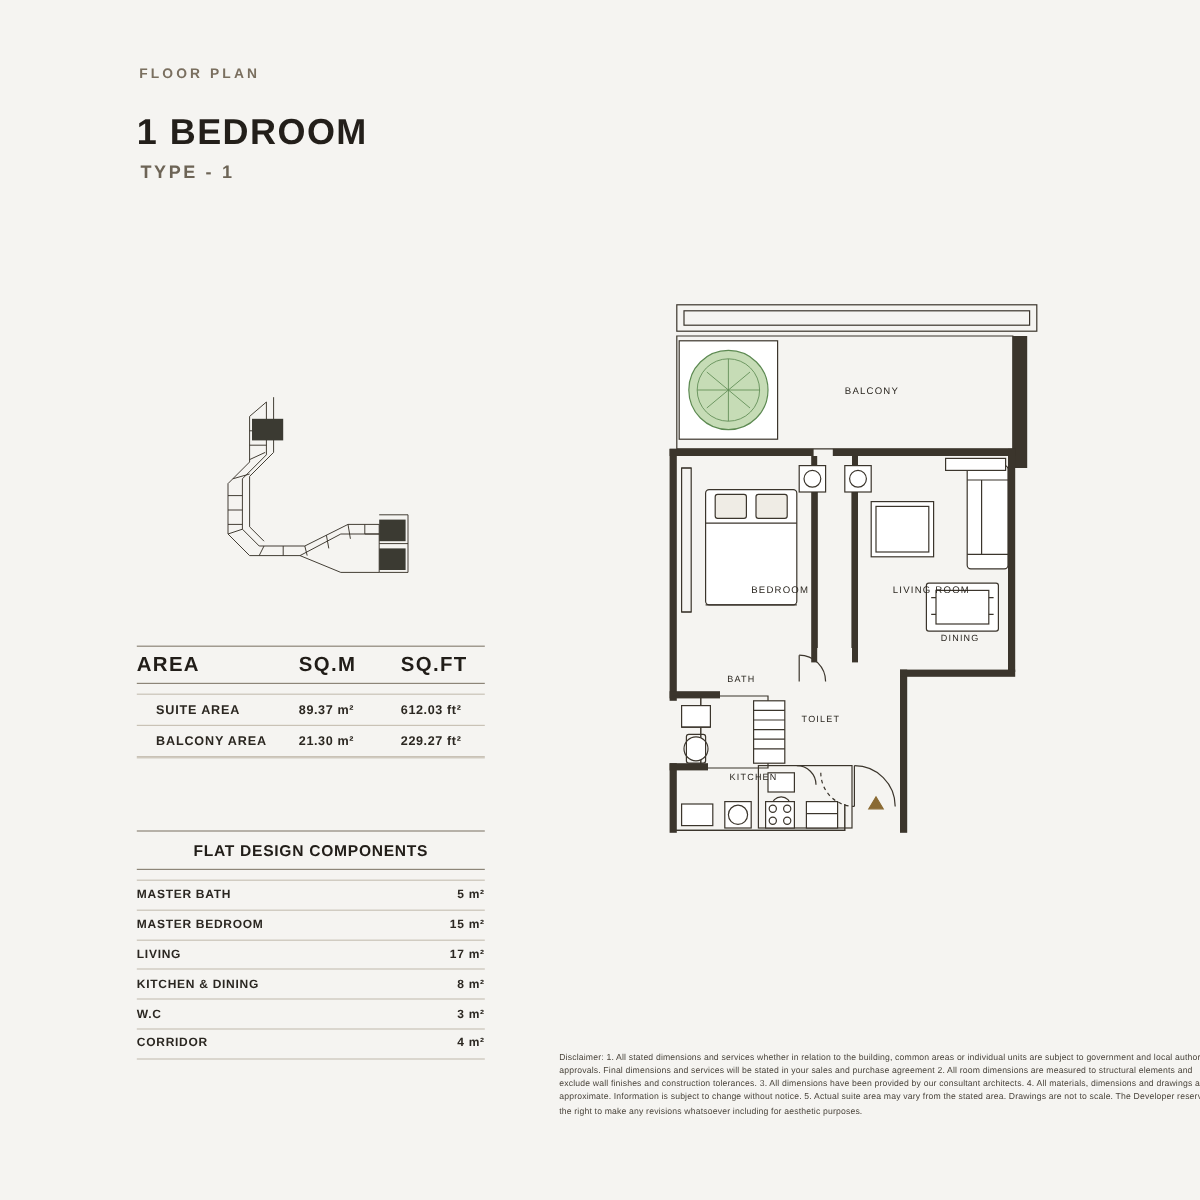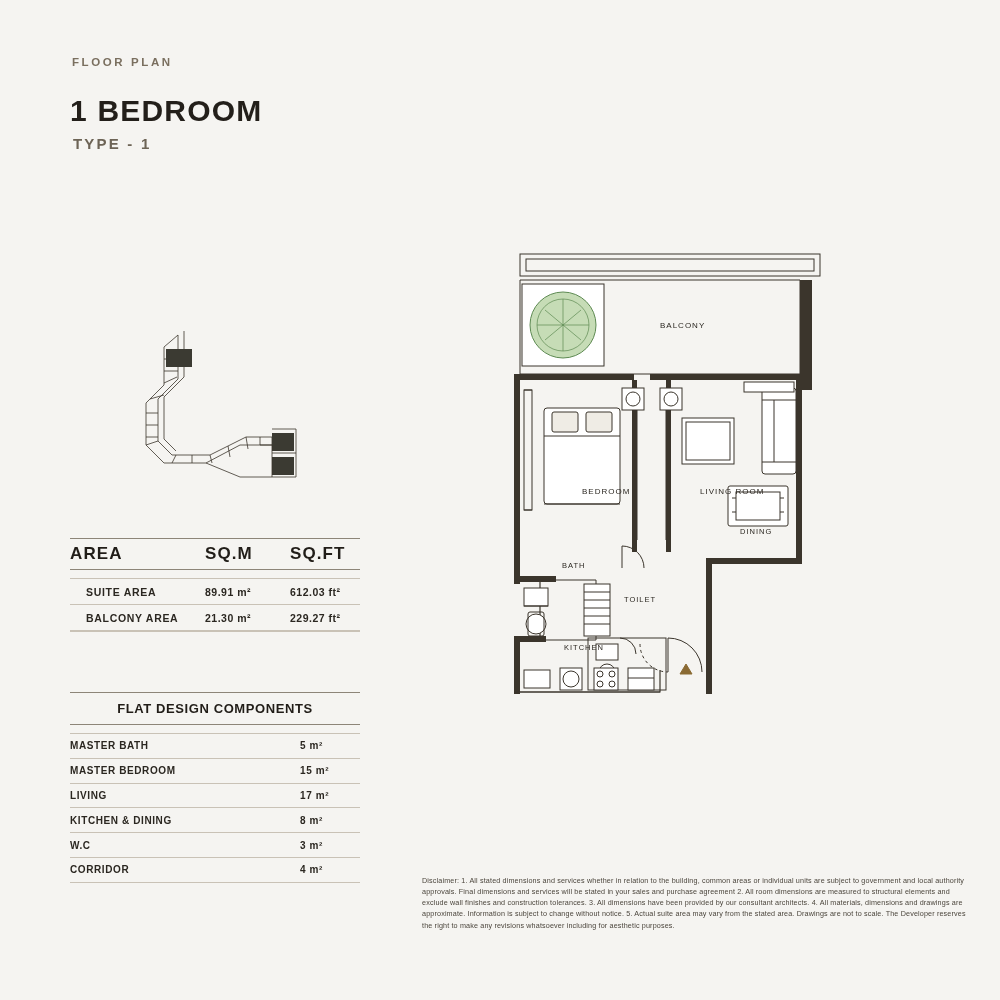--- a/index.html
+++ b/index.html
@@ -5,21 +5,21 @@
   * { box-sizing: border-box; }
   html, body { margin:0; padding:0; }
   body {
     width:1000px; height:1000px;
     background:#f5f4f1;
     font-family:"Liberation Sans", sans-serif;
     color:#2e2a24;
     position:relative;
     overflow:hidden;
   }
-  .page { position:absolute; inset:0; }
+  .page { position:absolute; inset:0;margin-left:44px; }
 
   
   .hdr-kicker {
     position:absolute; left:72px; top:56px;
     font-size:11.5px; letter-spacing:2.6px; color:#7a6f5f; font-weight:600;
   }
   .hdr-title {
     position:absolute; left:70px; top:94px;
     font-size:30px; letter-spacing:1.2px; font-weight:700; color:#231f1a;
   }
@@ -55,21 +55,21 @@
   .comp-table { position:absolute; left:70px; top:692px; width:290px; }
   .comp-head {
     display:flex; align-items:center; justify-content:center; height:31px;
     font-size:13px; font-weight:700; letter-spacing:0.6px; color:#211d18;
   }
   .comp-row {
     display:flex; align-items:center; height:23.8px;
     font-size:10px; letter-spacing:0.6px; color:#2b2721; font-weight:600;gap:44px;
   }
   .comp-row .cname { flex:1; }
-  .comp-row .cval { width:60px; text-align:left; }
+  .comp-row .cval { width:60px; text-align:right; }
 
   
   .plan { position:absolute; left:500px; top:240px; width:360px; height:470px; }
   .plan svg { display:block; }
 
   
   .disclaimer {
     position:absolute; left:422px; top:875px; width:545px;
     font-size:7.2px; line-height:1.55; color:#4b453c; letter-spacing:0.15px;
   }
@@ -117,21 +117,21 @@
     <div class="area-head">
       <div class="col-a">AREA</div>
       <div class="col-b">SQ.M</div>
       <div class="col-c">SQ.FT</div>
     </div>
     <div class="rule dark"></div>
     <div class="spacer8"></div>
     <div class="rule"></div>
     <div class="area-row">
       <div class="col-a">SUITE AREA</div>
-      <div class="col-b">89.91 m²</div>
+      <div class="col-b">89.37 m²</div>
       <div class="col-c">612.03 ft²</div>
     </div>
     <div class="rule"></div>
     <div class="area-row">
       <div class="col-a">BALCONY AREA</div>
       <div class="col-b">21.30 m²</div>
       <div class="col-c">229.27 ft²</div>
     </div>
     <div class="rule"></div>
     <div class="rule"></div>

